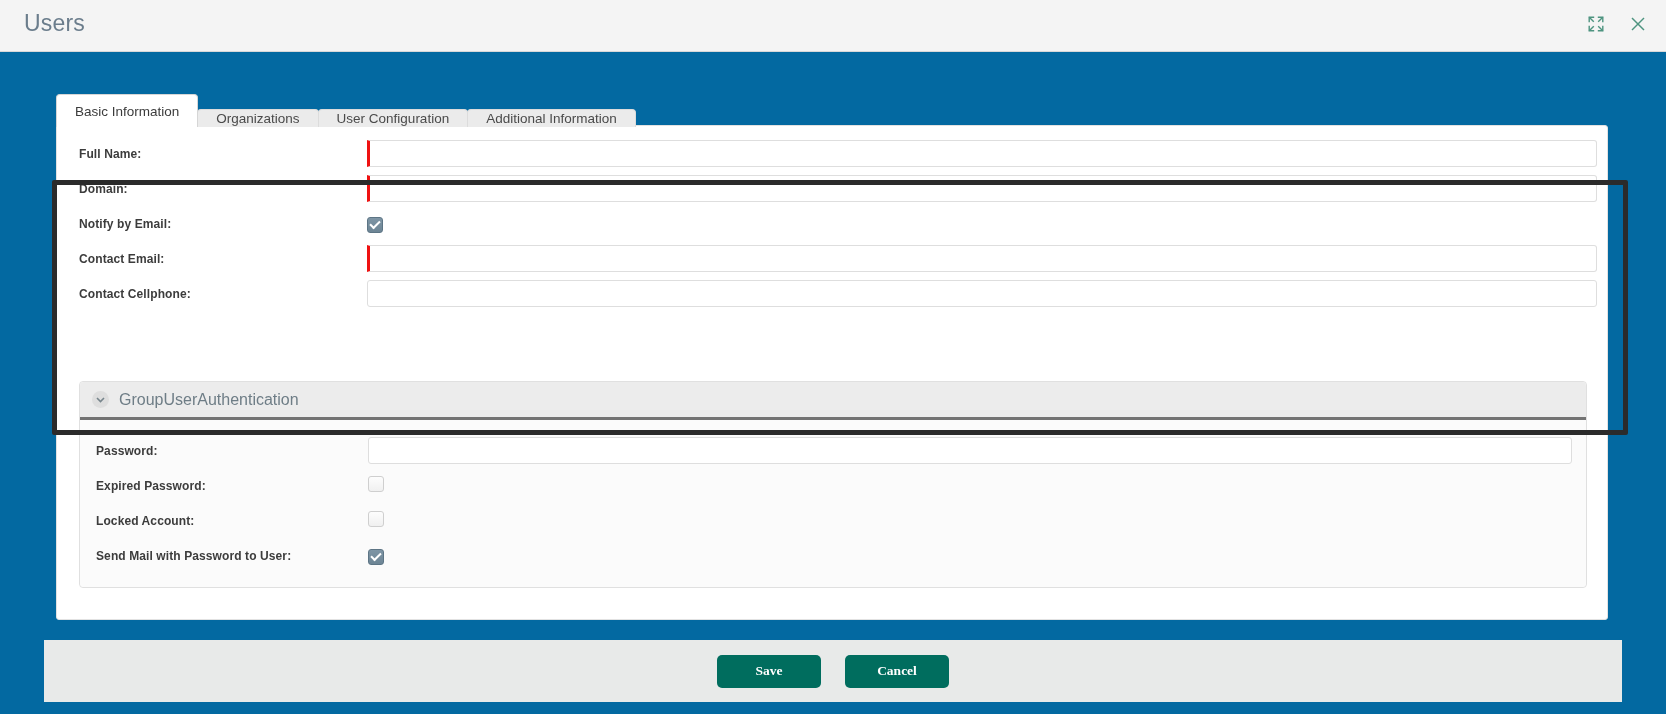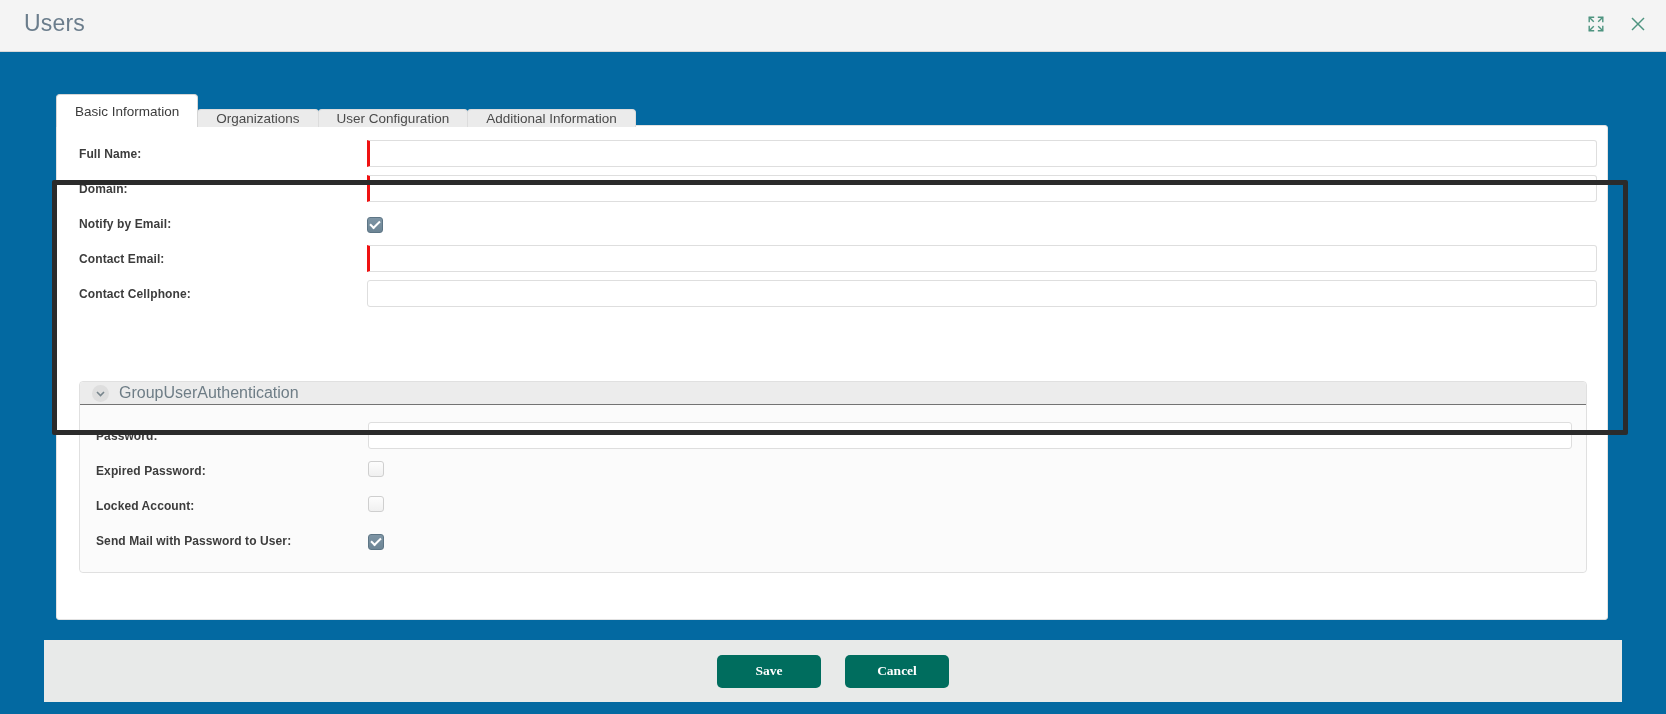--- a/index.html
+++ b/index.html
@@ -167,23 +167,23 @@
   
   .group {
     position: absolute;
     left: 22px; top: 255px;
     width: 1508px;
     border: 1px solid #e0e0e0;
     border-radius: 4px;
     background: #fbfbfb;
   }
   .group-head {
-    height: 23px;
+    height: 38px;
     background: #ececec;
-    border-bottom: 1px solid #737373;
+    border-bottom: 3px solid #737373;
     border-radius: 4px 4px 0 0;
     display: flex;
     align-items: center;
     padding-left: 12px;
     cursor: pointer;
   }
   .chevron {
     width: 17px; height: 17px;
     border-radius: 50%;
     background: #dedede;

